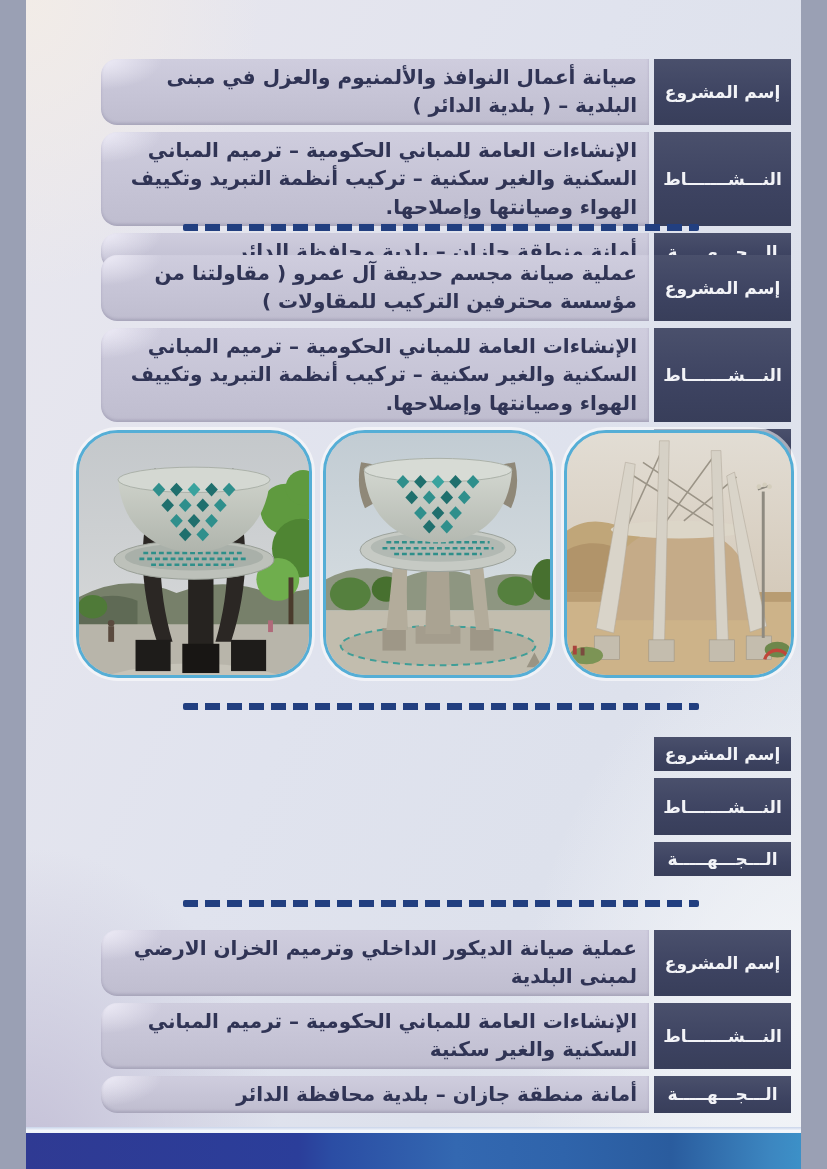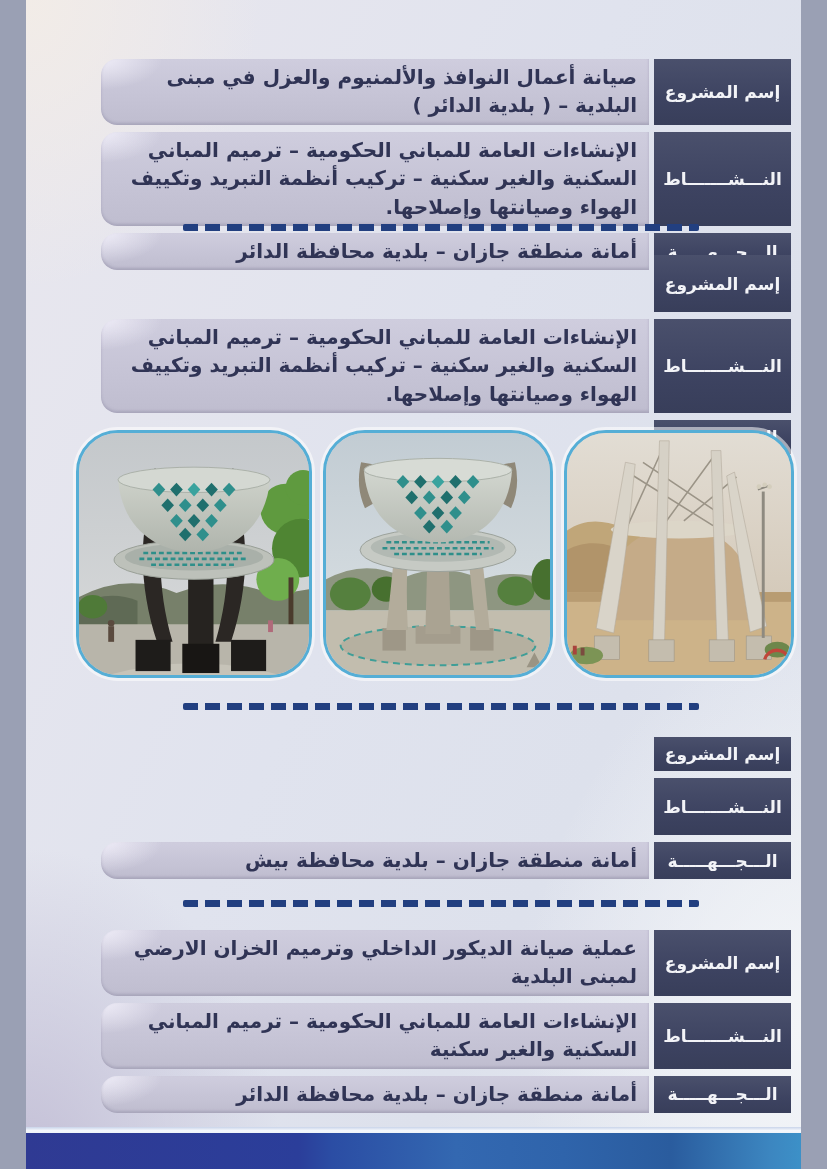--- a/index.html
+++ b/index.html
@@ -73,20 +73,23 @@
           <span>أمانة منطقة جازان – بلدية محافظة الدائر</span>
         </div>
     </div>
   </div>
 
   <div class="dashes" style="top:224px;"></div>
 
   <div class="info-table" style="top:255px;">
     <div class="row rh-m">
       <div class="lab">إسم المشروع</div>
+      <div class="val">
+          <span>عملية صيانة مجسم حديقة آل عمرو ( مقاولتنا من مؤسسة محترفين التركيب للمقاولات )</span>
+        </div>
     </div>
     <div class="row rh-m">
       <div class="lab">النـــشـــــــاط</div>
       <div class="val">
           <span>الإنشاءات العامة للمباني الحكومية – ترميم المباني السكنية والغير سكنية – تركيب أنظمة التبريد وتكييف الهواء وصيانتها وإصلاحها.</span>
         </div>
     </div>
     <div class="row rh-s">
       <div class="lab">الـــجـــهـــــة</div>
     </div>
@@ -260,23 +263,20 @@
 
   <div class="info-table" style="top:737px;">
     <div class="row rh-s">
       <div class="lab">إسم المشروع</div>
     </div>
     <div class="row rh-m">
       <div class="lab">النـــشـــــــاط</div>
     </div>
     <div class="row rh-s">
       <div class="lab">الـــجـــهـــــة</div>
-      <div class="val">
-          <span>أمانة منطقة جازان – بلدية محافظة بيش</span>
-        </div>
     </div>
   </div>
 
   <div class="dashes" style="top:900px;"></div>
 
   <div class="info-table" style="top:930px;">
     <div class="row rh-s">
       <div class="lab">إسم المشروع</div>
       <div class="val">
           <span>عملية صيانة الديكور الداخلي وترميم الخزان الارضي لمبنى البلدية</span>

